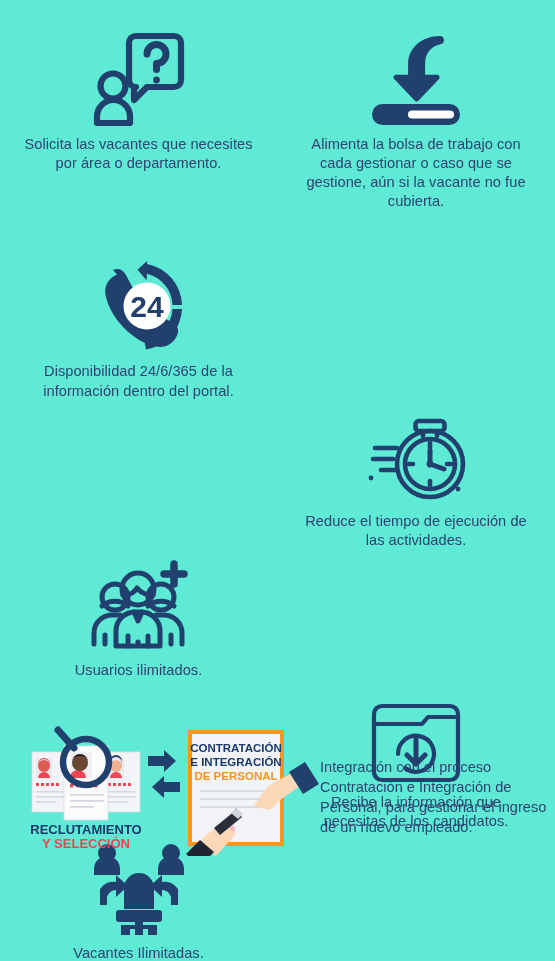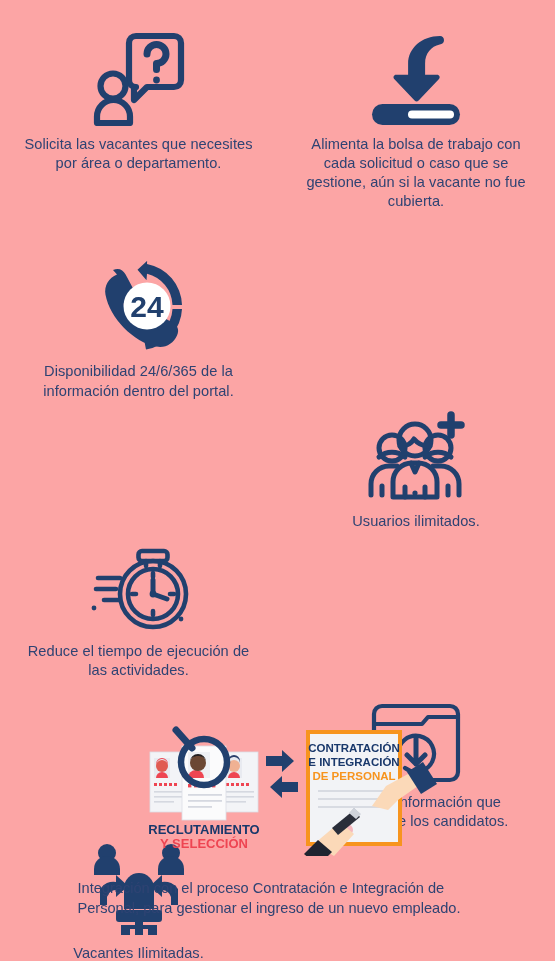--- a/index.html
+++ b/index.html
@@ -13,21 +13,21 @@
     height: 961px;
     font-family: "Liberation Sans", sans-serif;
     color: #2f4373;
     overflow: hidden;
     position: relative;
   }
   .page {
     width: 555px;
     height: 961px;
     position: relative;
-    background: #fca5a5;
+    background: #5eead4;
     box-sizing: border-box;
   }
 
   
   .feature-grid {
     position: absolute;
     top: 26px;
     left: 0;
     width: 555px;
     display: grid;
@@ -68,21 +68,21 @@
   .rowpad-b { height: 28px; }
   .rowpad-c { height: 34px; }
 
   
   .integration {
     position: absolute;
     left: 0;
     top: 716px;
     width: 555px;
     display: flex;
-    flex-direction: column;
+    flex-direction: row;
     align-items: center;
   }
   .integration-art {
     width: 320px;
     height: 140px;
     position: relative;
   }
   .integration-caption {
     margin-top: 22px;
     width: 400px;
@@ -113,21 +113,21 @@
     </div>
 
     <div class="feature-cell row-a">
       <div class="icon-box">
         <svg width="100" height="96" viewBox="0 0 100 96" fill="none">
           <path d="M74 6 c2.5 0 4 1.8 4 4.2 0 2.6 -1.9 3.9 -4.3 4.4 -8.6 1.8 -14.6 9 -14.6 18.8 v11.4 h12 c2.3 0 3.4 2.6 1.9 4.2 l-20.4 21.4 a2.8 2.8 0 0 1 -4 0 l-20.4 -21.4 c-1.5 -1.6 -0.4 -4.2 1.9 -4.2 h12 v-11.4 c0 -14.9 13.5 -27.4 31.9 -27.4 z" fill="#21406e"></path>
           <rect x="6" y="74" width="88" height="21" rx="10.5" fill="#21406e"></rect>
           <rect x="42" y="80.5" width="46" height="8" rx="4" fill="#ffffff"></rect>
         </svg>
       </div>
-      <div class="caption">Alimenta la bolsa de trabajo con cada solicitud o caso que se gestione, aún si la vacante no fue cubierta.</div>
+      <div class="caption">Alimenta la bolsa de trabajo con cada gestionar o caso que se gestione, aún si la vacante no fue cubierta.</div>
     </div>
 
     <div class="rowpad-a"></div>
     <div class="rowpad-a"></div>
 
 
     <div class="feature-cell row-b">
       <div class="icon-box">
         <svg width="92" height="92" viewBox="0 0 92 92" fill="none">
           <path d="M54 3 a43 43 0 0 1 35 41 h-9.5 a33.5 33.5 0 0 0 -25.5 -31.3 l-0.5 6.6 -9 -10.6 9.6 -8.8 z" fill="#21406e"></path>
@@ -135,20 +135,38 @@
           <path d="M20 9 c5.6 -2.4 9.8 -0.6 12.6 4.6 l6.7 12.4 c2.6 4.9 1.5 8.4 -2.6 11.4 l-4.4 3.2 c-1.6 1.2 -2 2.3 -1.2 4.3 3.3 8.2 9.3 14.4 17.4 18 2 0.9 3.2 0.5 4.4 -1.1 l3.3 -4.5 c3 -4.2 6.5 -5.2 11.3 -2.5 l12.2 6.9 c5.1 2.9 6.8 7.2 4.3 12.8 -3.6 8.2 -11.7 12.9 -20.6 11.1 -23.1 -4.6 -46.6 -28.6 -50.9 -51.9 -1.6 -8.8 3.3 -16.8 11.5 -20.2 z" fill="#21406e"></path>
           <circle cx="54" cy="45" r="23.5" fill="#ffffff"></circle>
           <text x="54" y="56" text-anchor="middle" font-family="Liberation Sans, sans-serif" font-size="30" font-weight="bold" fill="#21406e">24</text>
         </svg>
       </div>
       <div class="caption">Disponibilidad 24/6/365 de la información dentro del portal.</div>
     </div>
 
     <div class="rowpad-b"></div>
     <div class="rowpad-b"></div>
+
+    <div class="feature-cell row-c">
+      <div class="icon-box">
+        <svg width="106" height="92" viewBox="0 0 106 92" fill="none" stroke="#21406e" stroke-width="4.6" stroke-linecap="round" stroke-linejoin="round">
+          <circle cx="67" cy="53" r="33"></circle>
+          <circle cx="67" cy="53" r="25"></circle>
+          <path d="M56 10 h22 a3.5 3.5 0 0 1 3.5 3.5 v3 a3.5 3.5 0 0 1 -3.5 3.5 h-22 a3.5 3.5 0 0 1 -3.5 -3.5 v-3 a3.5 3.5 0 0 1 3.5 -3.5 z"></path>
+          <path d="M60 20 v5 M74 20 v5"></path>
+          <path d="M67 53 l0 -14 M67 53 l14 5" stroke-width="5"></path>
+          <circle cx="67" cy="53" r="3.4" fill="#21406e" stroke="none"></circle>
+          <path d="M67 32 v4 M88 53 h-4 M67 74 v-4 M46 53 h4"></path>
+          <path d="M34 37 h-22 M30 48 h-20 M34 59 h-16"></path>
+          <circle cx="8" cy="67" r="2.4" fill="#21406e" stroke="none"></circle>
+          <circle cx="95" cy="78" r="2.4" fill="#21406e" stroke="none"></circle>
+        </svg>
+      </div>
+      <div class="caption">Reduce el tiempo de ejecución de las actividades.</div>
+    </div>
 
     <div class="feature-cell row-c">
       <div class="icon-box">
         <svg width="98" height="92" viewBox="0 0 98 92" fill="none" stroke="#21406e" stroke-width="5" stroke-linecap="round" stroke-linejoin="round">
           <path d="M84 4 v20 M74 14 h20" stroke-width="7.5"></path>
           <circle cx="25" cy="37" r="13"></circle>
           <path d="M12 46 a20 20 0 0 1 26 0"></path>
           <circle cx="71" cy="37" r="13"></circle>
           <path d="M58 46 a20 20 0 0 1 26 0"></path>
           <path d="M4 84 v-11 a18 18 0 0 1 18 -18 h8"></path>
@@ -158,38 +176,20 @@
           <path d="M33 35 a15 15 0 0 0 14 -7 a19 19 0 0 0 16 7"></path>
           <path d="M26 86 v-15 a19 19 0 0 1 19 -19 h6 a19 19 0 0 1 19 19 v15 z"></path>
           <path d="M44 52 l4 9 l4 -9"></path>
           <path d="M38 86 v-10 M58 86 v-10"></path>
           <circle cx="48" cy="82" r="2.6" fill="#21406e" stroke="none"></circle>
         </svg>
       </div>
       <div class="caption">Usuarios ilimitados.</div>
     </div>
 
-    <div class="feature-cell row-c">
-      <div class="icon-box">
-        <svg width="106" height="92" viewBox="0 0 106 92" fill="none" stroke="#21406e" stroke-width="4.6" stroke-linecap="round" stroke-linejoin="round">
-          <circle cx="67" cy="53" r="33"></circle>
-          <circle cx="67" cy="53" r="25"></circle>
-          <path d="M56 10 h22 a3.5 3.5 0 0 1 3.5 3.5 v3 a3.5 3.5 0 0 1 -3.5 3.5 h-22 a3.5 3.5 0 0 1 -3.5 -3.5 v-3 a3.5 3.5 0 0 1 3.5 -3.5 z"></path>
-          <path d="M60 20 v5 M74 20 v5"></path>
-          <path d="M67 53 l0 -14 M67 53 l14 5" stroke-width="5"></path>
-          <circle cx="67" cy="53" r="3.4" fill="#21406e" stroke="none"></circle>
-          <path d="M67 32 v4 M88 53 h-4 M67 74 v-4 M46 53 h4"></path>
-          <path d="M34 37 h-22 M30 48 h-20 M34 59 h-16"></path>
-          <circle cx="8" cy="67" r="2.4" fill="#21406e" stroke="none"></circle>
-          <circle cx="95" cy="78" r="2.4" fill="#21406e" stroke="none"></circle>
-        </svg>
-      </div>
-      <div class="caption">Reduce el tiempo de ejecución de las actividades.</div>
-    </div>
-
     <div class="rowpad-c"></div>
     <div class="rowpad-c"></div>
 
     <div class="feature-cell row-d">
       <div class="icon-box">
         <svg width="92" height="82" viewBox="0 0 92 82" fill="none" stroke="#21406e" stroke-width="4.2" stroke-linecap="round" stroke-linejoin="round">
           <rect x="4" y="4" width="84" height="74" rx="8"></rect>
           <path d="M4 22 h48 l6 -7 h30"></path>
           <path d="M28 52 a18 18 0 1 1 7 14" stroke-width="4.2"></path>
           <path d="M46 36 v26 M37 53 l9 9 l9 -9" stroke-width="5"></path>

